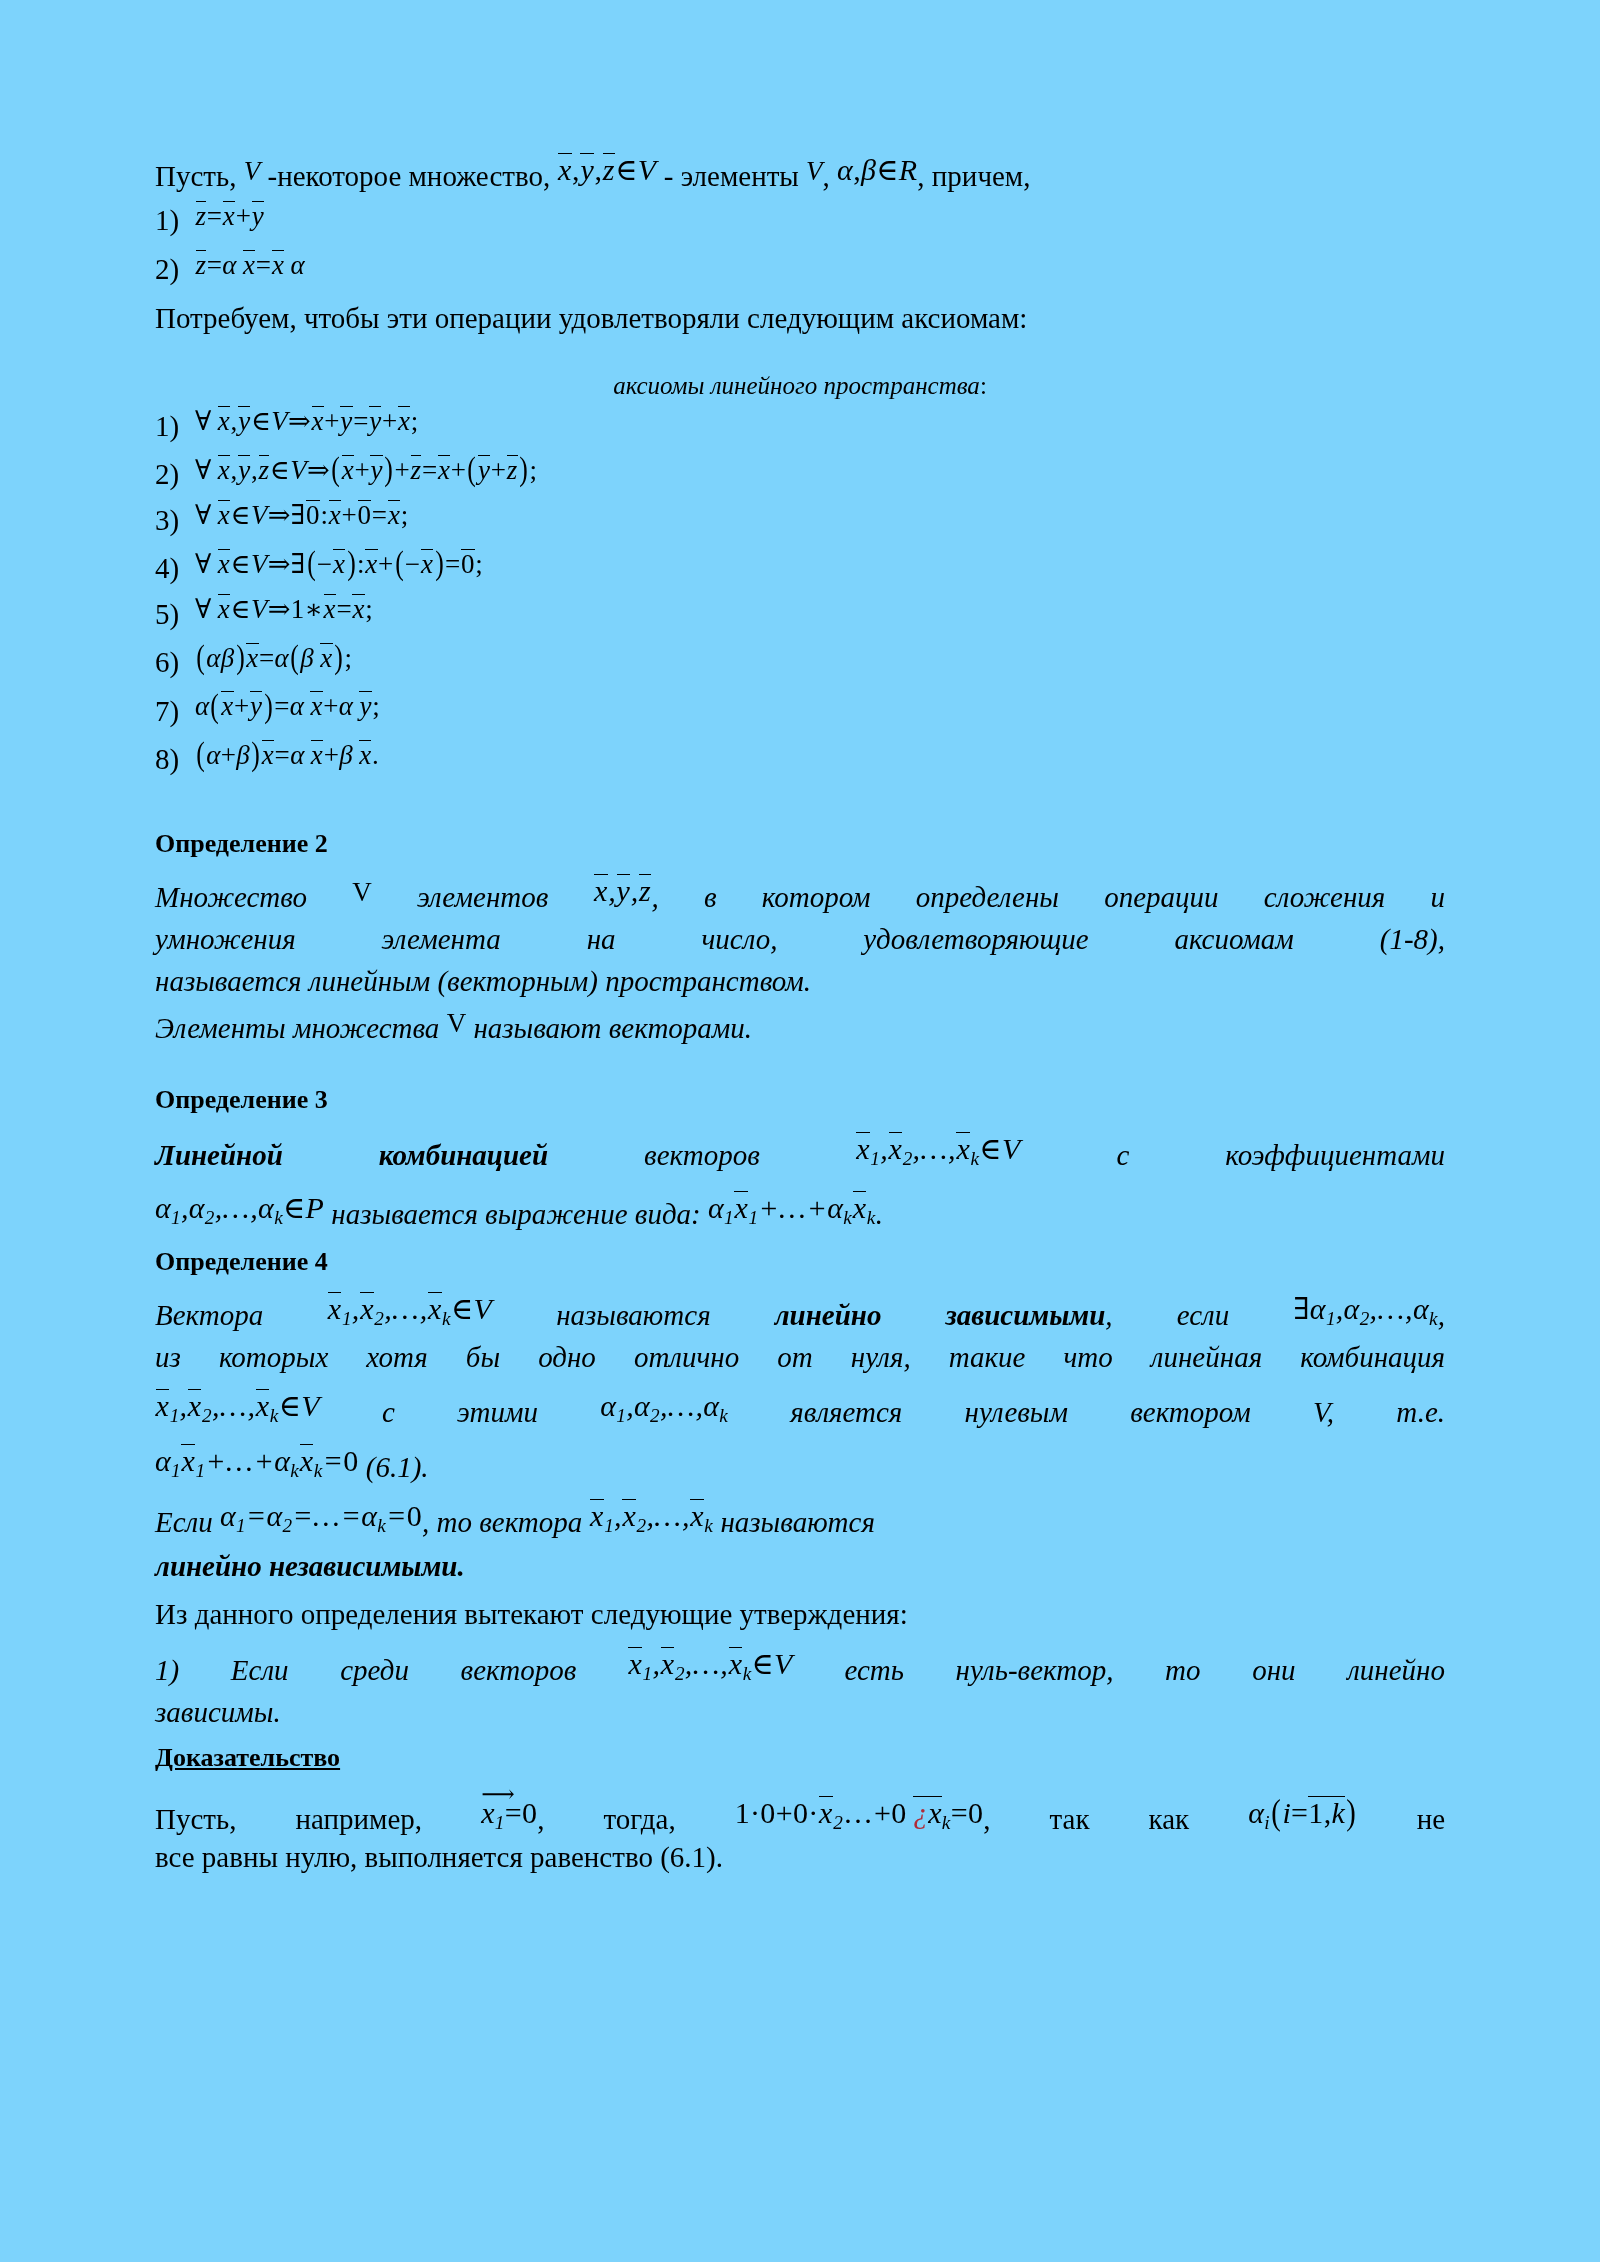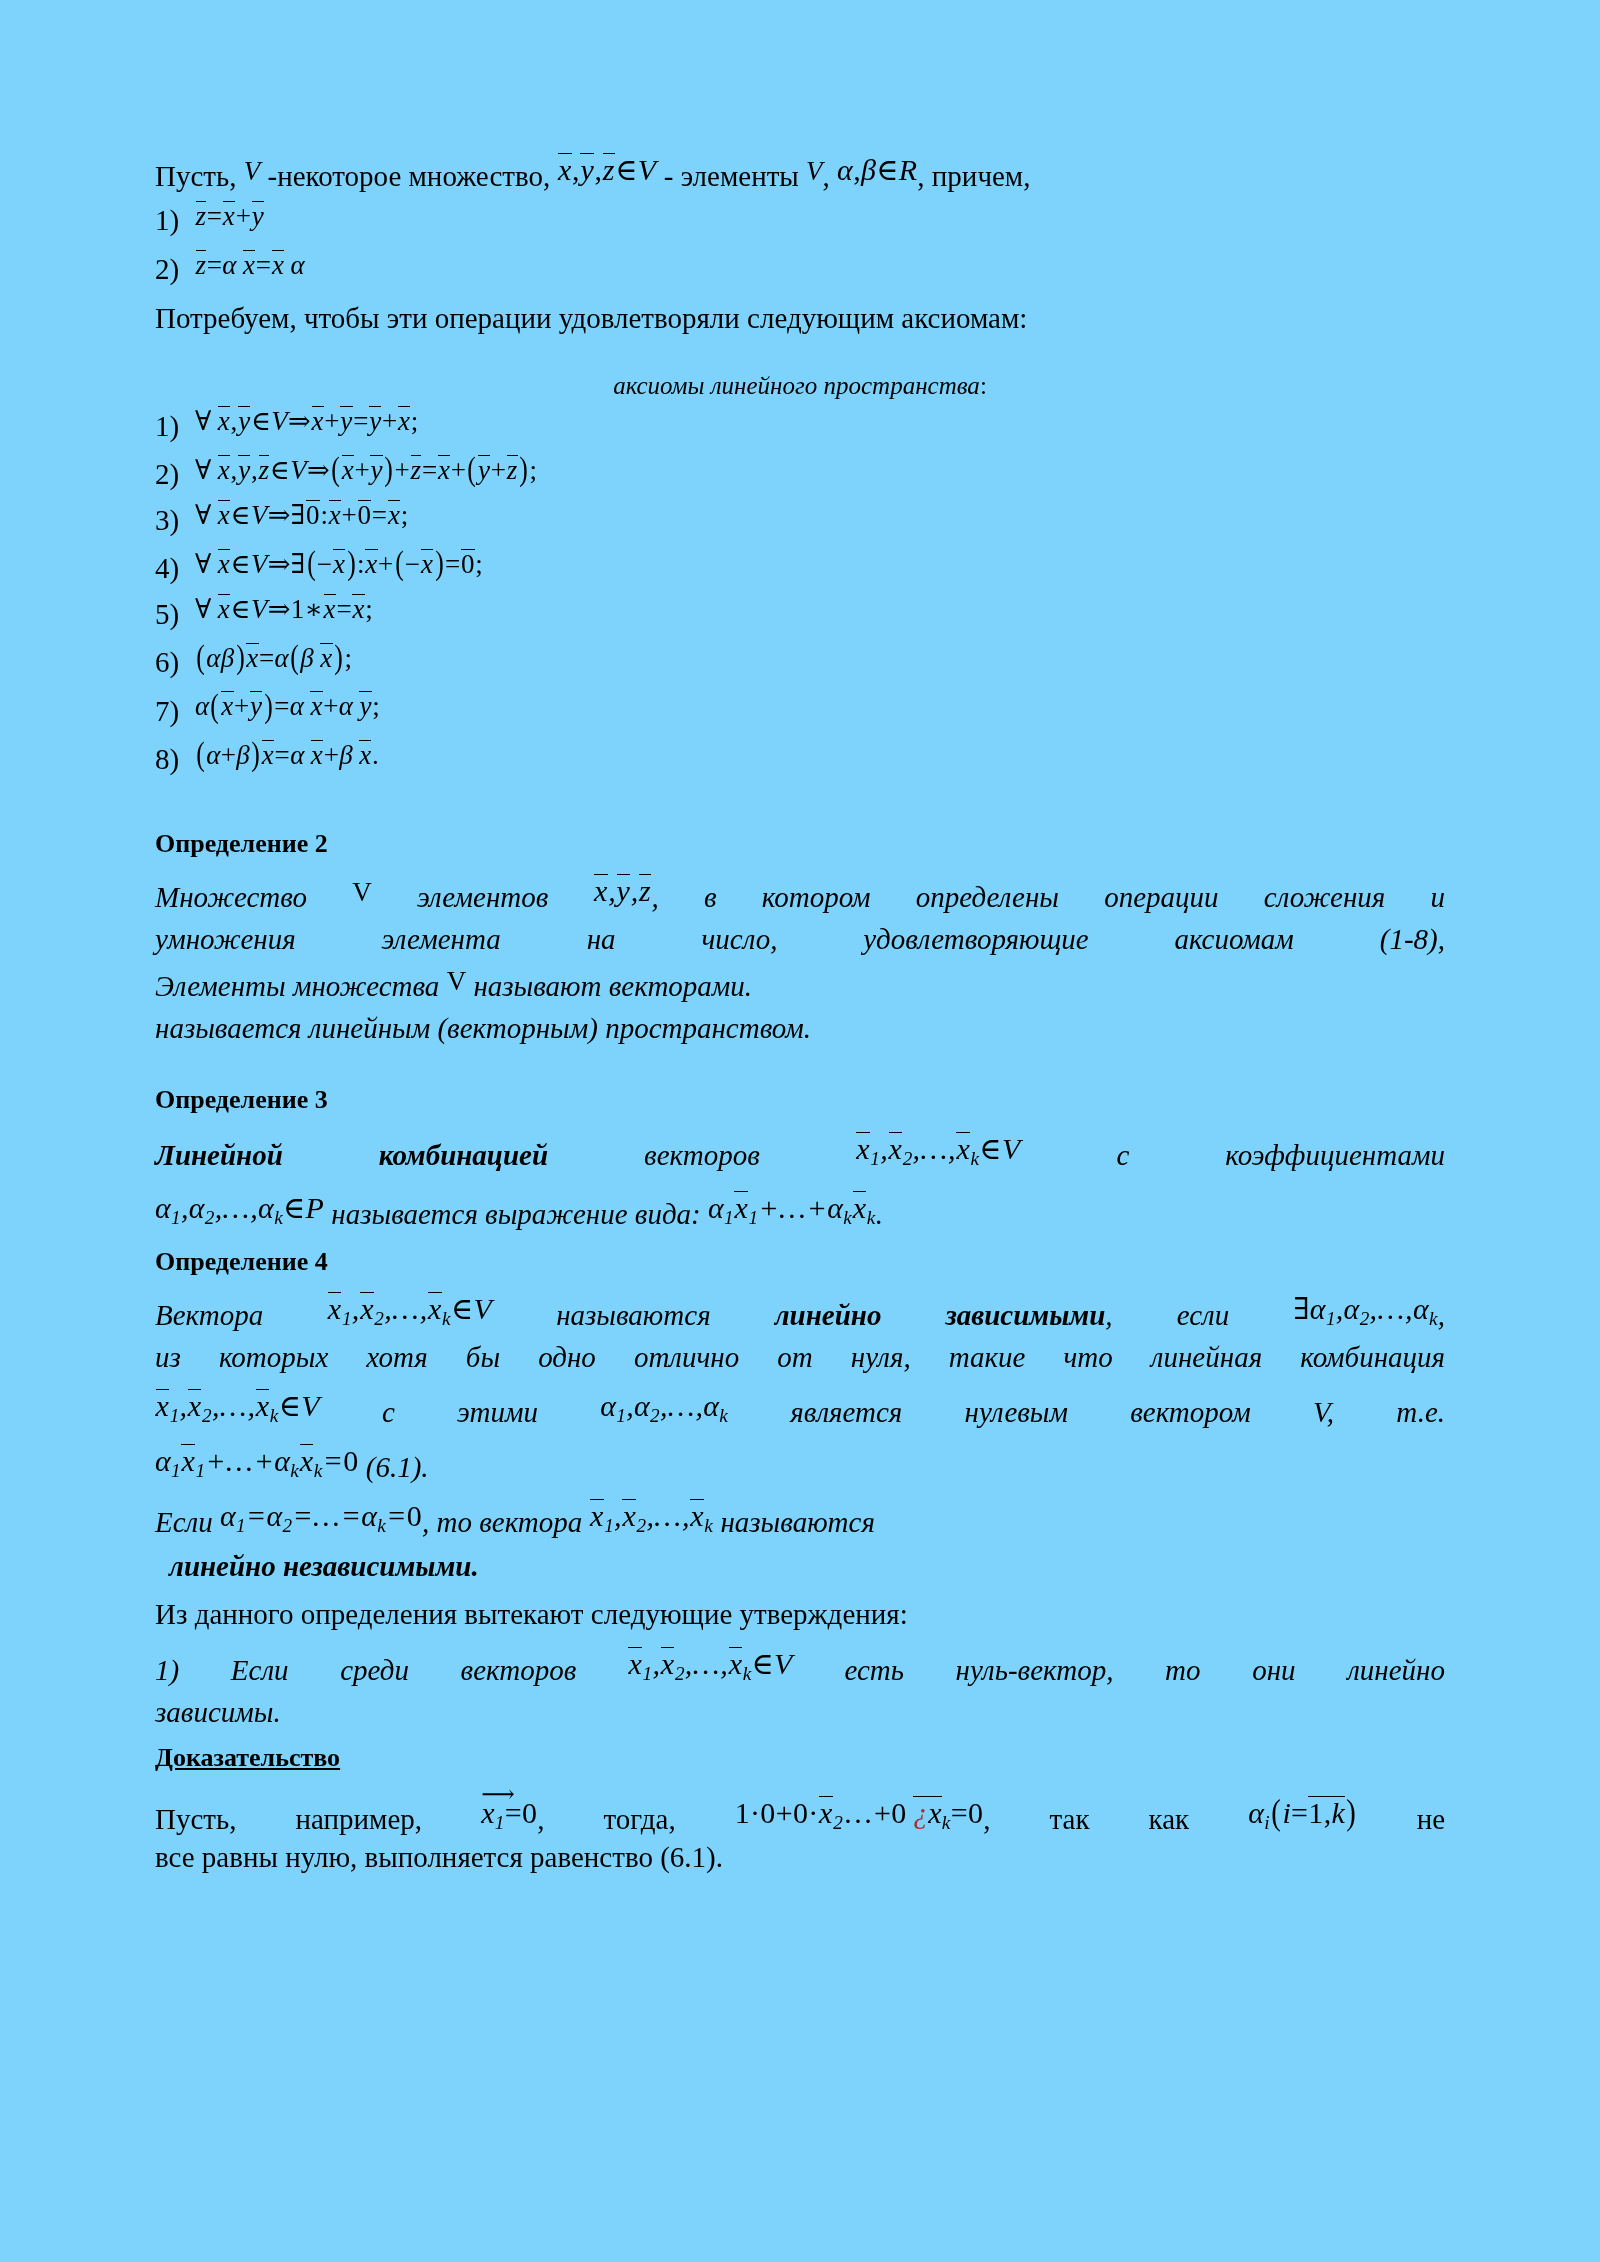--- a/index.html
+++ b/index.html
@@ -186,24 +186,24 @@
   <div class="gap-l"></div>
 
   <div class="heading">Определение 2</div>
 
   <div class="italics-block" style="margin-top:8px;">
     <div class="just"><span>Множество</span>
       <span class="mi upr">V</span>
       <span>элементов</span>
       <span class="mf"><span class="ov ital">x</span>,<span class="ov ital">y</span>,<span class="ov ital">z</span></span><span>, в котором определены операции сложения и</span></div>
     <div class="just">умножения элемента на число, удовлетворяющие аксиомам (1-8),</div>
+    <div class="nojust">называется линейным (векторным) пространством.</div>
     <div class="nojust" style="margin-top:2px;"><span>Элементы множества</span>
       <span class="mi upr">V</span>
       <span>называют векторами.</span></div>
-    <div class="nojust">называется линейным (векторным) пространством.</div>
   </div>
 
   <div class="gap-m"></div>
 
   <div class="heading">Определение 3</div>
 
   <div class="italics-block" style="margin-top:10px;">
     <div class="just"><span class="bi">Линейной комбинацией</span>
       <span>векторов</span>
       <span class="mf"><span class="ov ital">x</span><sub>1</sub>,<span class="ov ital">x</span><sub>2</sub>,<span class="dotted">…</span>,<span class="ov ital">x</span><sub>k</sub>∈<span class="ital">V</span></span>
@@ -230,21 +230,21 @@
       <span>является нулевым вектором V, т.е.</span></div>
 
     <div class="nojust" style="margin-top:6px;"><span class="mf"><span class="ital">α</span><sub>1</sub><span class="ov ital">x</span><sub>1</sub>+<span class="dotted">…</span>+<span class="ital">α</span><sub>k</sub><span class="ov ital">x</span><sub>k</sub>=<span class="upr">0</span></span>
       <span>(6.1).</span></div>
 
     <div class="nojust" style="margin-top:6px;"><span>Если</span>
       <span class="mf"><span class="ital">α</span><sub>1</sub>=<span class="ital">α</span><sub>2</sub>=<span class="dotted">…</span>=<span class="ital">α</span><sub>k</sub>=<span class="upr">0</span></span><span>, то вектора</span>
       <span class="mf"><span class="ov ital">x</span><sub>1</sub>,<span class="ov ital">x</span><sub>2</sub>,<span class="dotted">…</span>,<span class="ov ital">x</span><sub>k</sub></span>
       <span>называются</span></div>
 
-    <div class="nojust bi" style="margin-top:2px;margin-left:14px;">линейно независимыми.</div>
+    <div class="nojust bi" style="margin-top:2px;">линейно независимыми.</div>
   </div>
 
   <div class="body-text" style="margin-top:8px;">Из данного определения вытекают следующие утверждения:</div>
 
   <div class="italics-block" style="margin-top:8px;">
     <div class="just"><span>1) Если среди векторов</span>
       <span class="mf"><span class="ov ital">x</span><sub>1</sub>,<span class="ov ital">x</span><sub>2</sub>,<span class="dotted">…</span>,<span class="ov ital">x</span><sub>k</sub>∈<span class="ital">V</span></span>
       <span>есть нуль-вектор, то они линейно</span></div>
     <div class="nojust">зависимы.</div>
   </div>

